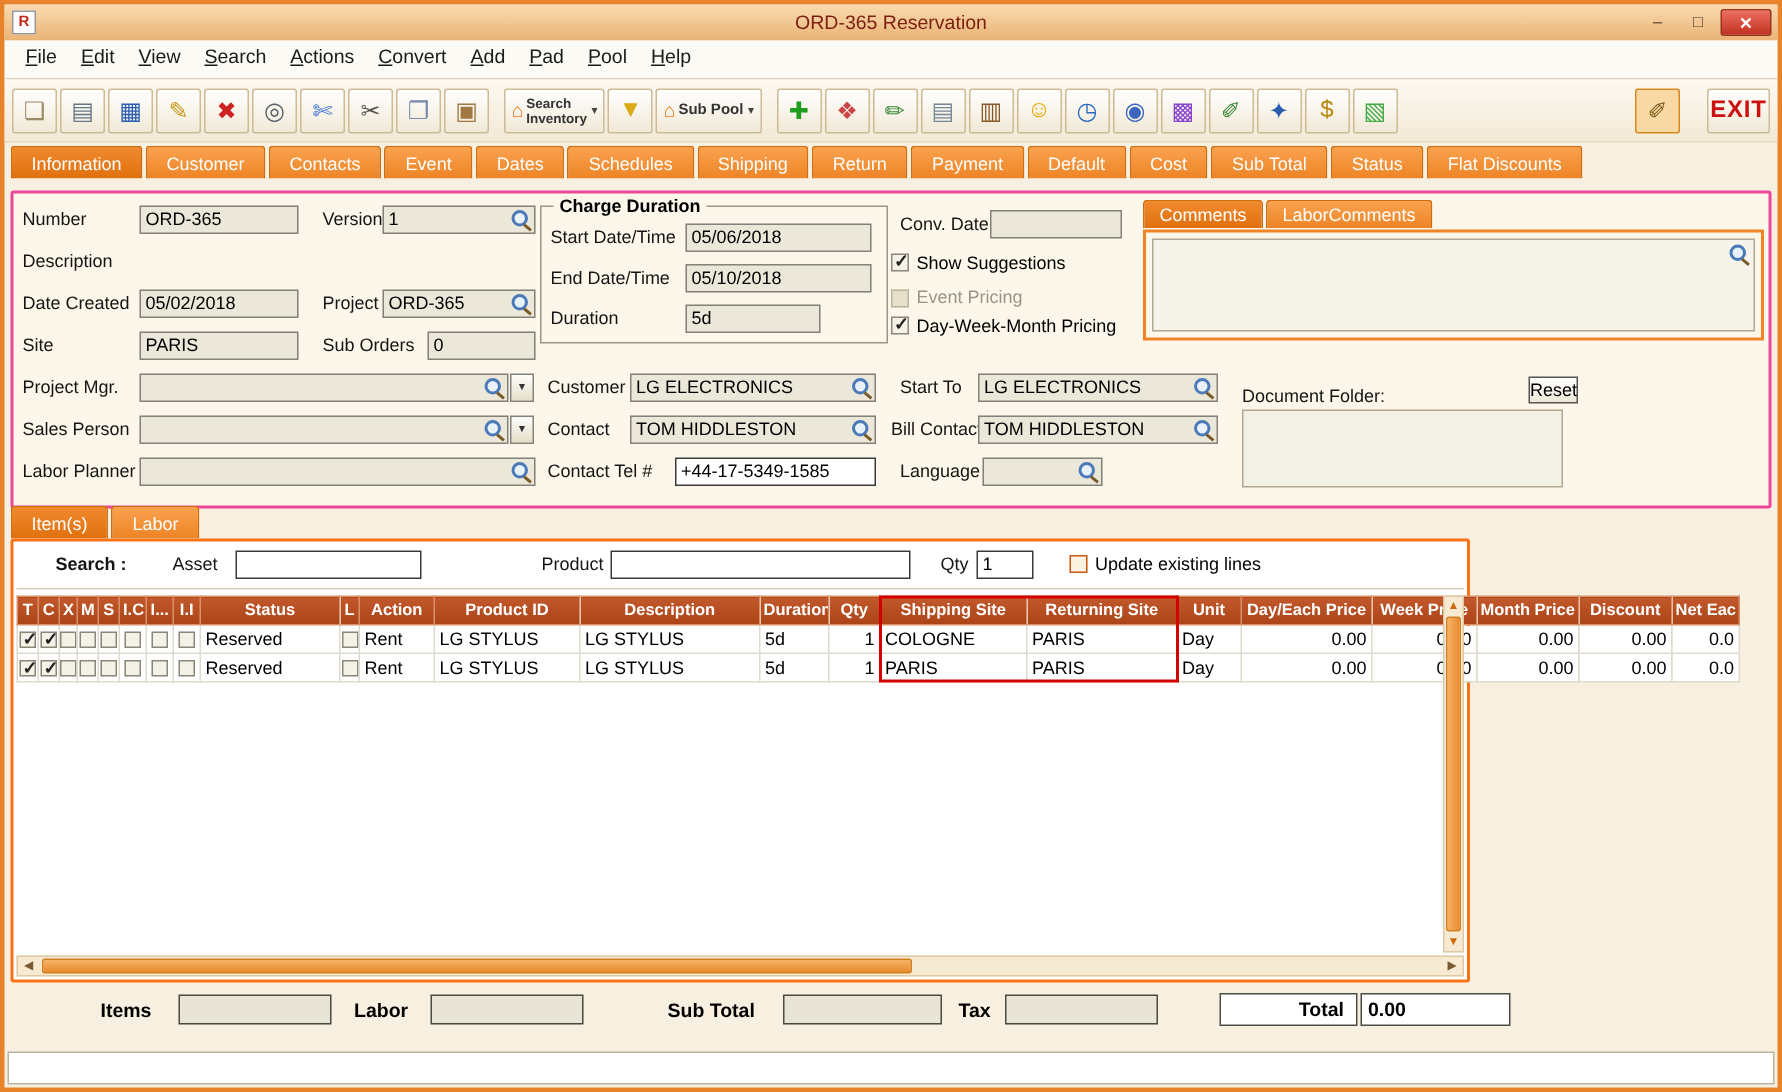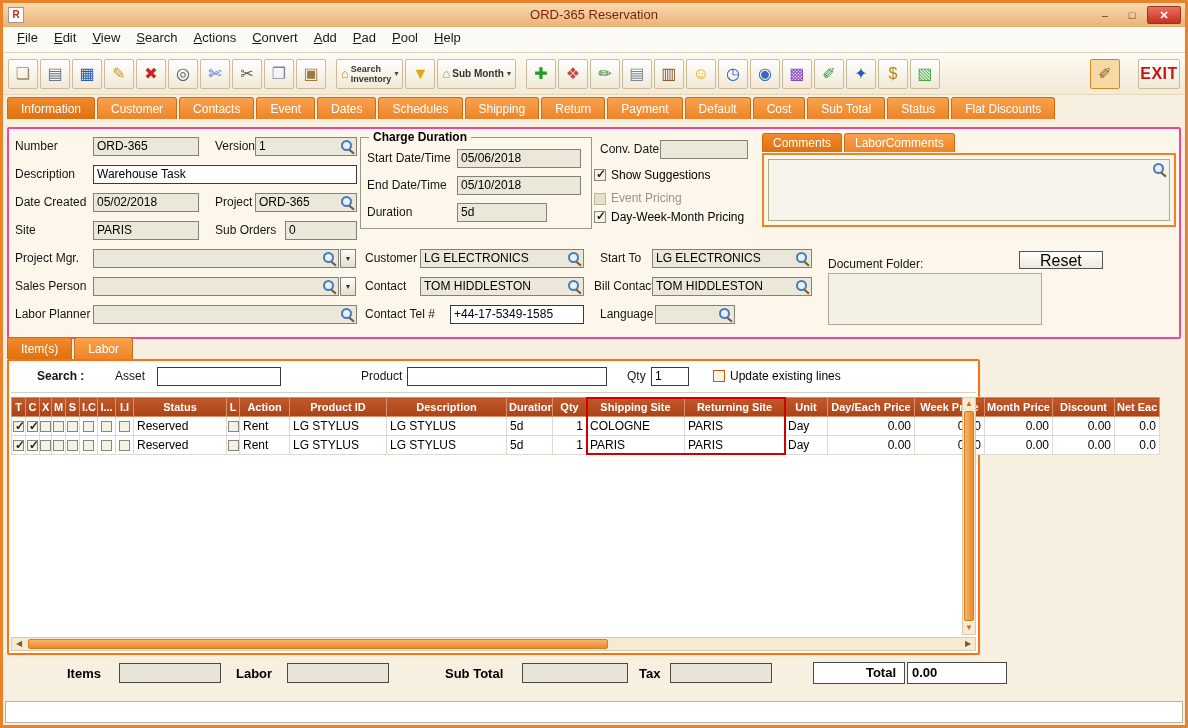--- a/index.html
+++ b/index.html
@@ -55,21 +55,21 @@
   .groupbox{position:absolute;border:1px solid #9a968a}
   .gb-title{position:absolute;left:8px;top:-8px;background:#fcf7ea;padding:0 4px;font-size:12px;font-weight:bold;white-space:nowrap}
   .opt{position:absolute;display:flex;align-items:center;gap:5px;font-size:12px;white-space:nowrap}
   .cb{width:12px;height:12px;border:1px solid #8a877a;background:#f4f1e6;position:relative;display:inline-block;flex:0 0 auto}
   .cb.checked::after{content:"✓";position:absolute;left:1px;top:-3px;font-size:12px;font-weight:bold;color:#222}
   .cb.disabled{background:#e6dfc9;border-color:#bcb49c}
   .cb.orange{border-color:#cc5510;background:#faf2e2}
   .comments-box{position:absolute;border:2px solid #ee8426;background:#fcf7ea}
   .comments-inner{position:absolute;left:4px;top:4px;right:4px;bottom:4px;background:#f6f4ea;border:1px solid #b1a98f}
   .comments-inner .mag{position:absolute;right:2px;top:2px}
-  .reset-btn{position:absolute;height:18px;padding:0 20px;border:1px solid #555;background:linear-gradient(#fff,#eee8d8);font-size:16px;line-height:15px}
+  .reset-btn{position:absolute;height:18px;padding:0 0;border:1px solid #555;background:linear-gradient(#fff,#eee8d8);font-size:12px;line-height:15px}
   .folder-box{position:absolute;background:#f3f0e5;border:1px solid #b1a98f}
 
   
   .items-tabbar{position:absolute;left:4px;top:334px;height:22px;display:flex;}
   .items-panel{position:absolute;left:4px;top:356px;width:973px;height:296px;background:#fff;border:2px solid #f97316;border-radius:2px}
   .divider{position:absolute;left:2px;right:2px;top:31px;height:1px;background:#d8cfc0}
   .grid-wrap{position:absolute;left:2px;top:36px;width:1150px}
   table.grid{border-collapse:collapse;table-layout:fixed;width:1148px}
   .grid th{background:linear-gradient(#c2582c,#aa4416);color:#fff;font-size:11px;font-weight:bold;height:19px;border:1px solid #d9916a;padding:0 2px;overflow:hidden;white-space:nowrap}
   .grid td{background:#fff;height:19px;border:1px solid #dedacd;padding:0 3px;font-size:12px;overflow:hidden;white-space:nowrap}
@@ -182,21 +182,21 @@
         <span>Search</span>
         <span>Inventory</span>
       </span>
       <span class="tb-arrow">▾</span>
     </button>
     <button class="tb-btn">
       <span style="color:#dcaa16">▼</span>
     </button>
     <button class="tb-btn wide">
       <span class="tb-mini-factory">⌂</span>
-      <span class="tb-label">Sub Month</span>
+      <span class="tb-label">Sub Pool</span>
       <span class="tb-arrow">▾</span>
     </button>
     <span class="tb-sep"></span>
     <div class="tb-group">
 
         <button class="tb-btn">
           <span style="color: rgb(31, 158, 31);">✚</span>
         </button>
 
         <button class="tb-btn">
@@ -285,21 +285,20 @@
     </div>
 
   <div class="info-panel">
 
     <div class="lbl" style="left:6px;top:8px">Number</div>
     <div class="fld" style="left:84px;top:8px;width:106px">ORD-365</div>
     <div class="lbl" style="left:206px;top:8px">Version</div>
     <div class="fld with-mag" style="left:246px;top:8px;width:102px"><span>1</span><span class="mag"></span></div>
 
     <div class="lbl" style="left:6px;top:36px">Description</div>
-    <div class="fld white" style="left:84px;top:36px;width:264px">Warehouse Task</div>
 
     <div class="lbl" style="left:6px;top:64px">Date Created</div>
     <div class="fld" style="left:84px;top:64px;width:106px">05/02/2018</div>
     <div class="lbl" style="left:206px;top:64px">Project</div>
     <div class="fld with-mag" style="left:246px;top:64px;width:102px"><span>ORD-365</span><span class="mag"></span></div>
 
     <div class="lbl" style="left:6px;top:92px">Site</div>
     <div class="fld" style="left:84px;top:92px;width:106px">PARIS</div>
     <div class="lbl" style="left:206px;top:92px">Sub Orders</div>
     <div class="fld" style="left:276px;top:92px;width:72px">0</div>

